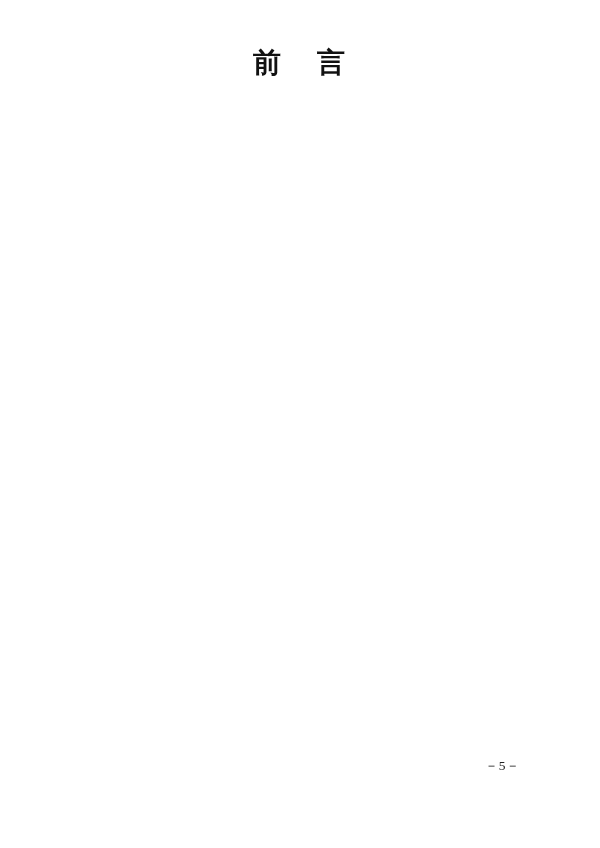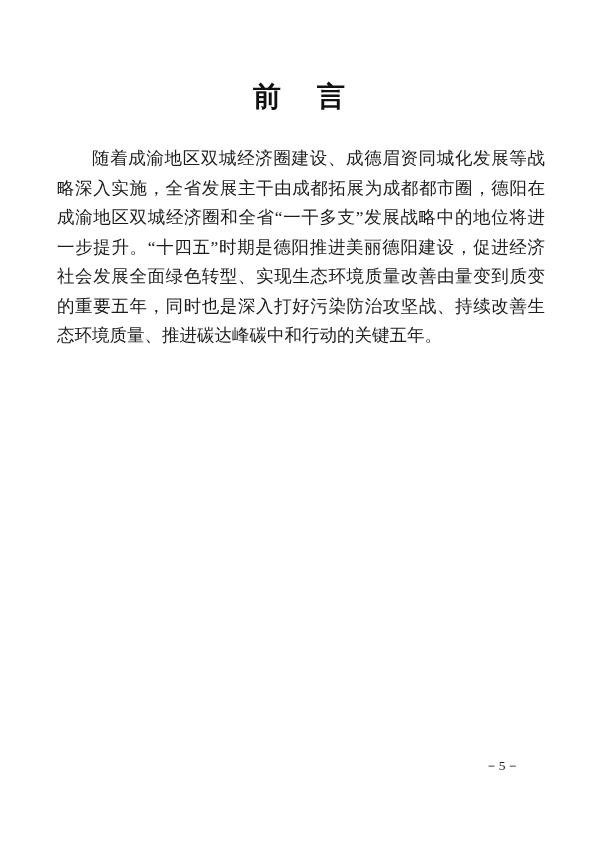--- a/index.html
+++ b/index.html
@@ -18,21 +18,21 @@
     box-sizing: border-box;
   }
   .content {
     position: absolute;
     left: 57px;
     top: 0;
     width: 488px;
   }
   .doc-title {
     margin: 0;
-    padding-top: 80px;
+    padding-top: 46px;
     font-size: 28px;
     line-height: 34px;
     font-weight: bold;
     text-align: center;
     letter-spacing: 4px;
     color: #111111;
   }
   .doc-body {
     margin-top: 30px;
     font-size: 17.5px;
@@ -55,17 +55,16 @@
     letter-spacing: 0.5px;
   }
 </style>
 </head>
 <body>
 
 <div class="page">
   <div class="content">
     <h1 class="doc-title">前　言</h1>
     <div class="doc-body">
-      <p>随着成渝地区双城经济圈建设、成德眉资同城化发展等战略深入实施，全省发展主干由成都拓展为成都都市圈，德阳在成渝地区双城经济圈和全省“一干多支”发展战略中的地位将进一步提升。“十四五”时期是德阳推进美丽德阳建设，促进经济社会发展全面绿色转型、实现生态环境质量改善由量变到质变的重要五年，同时也是深入打好污染防治攻坚战、持续改善生态环境质量、推进碳达峰碳中和行动的关键五年。</p>
     </div>
   </div>
   <div class="page-number">－5－</div>
 </div>
 
 </body></html>

